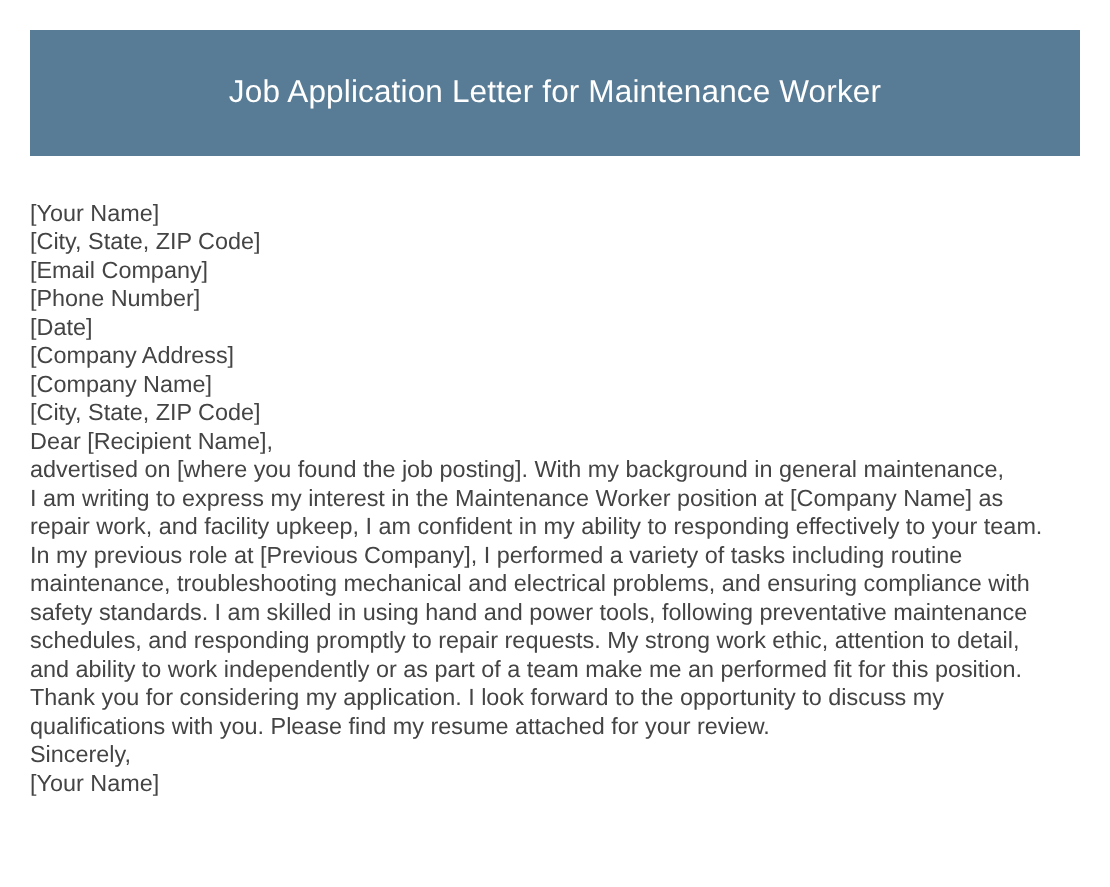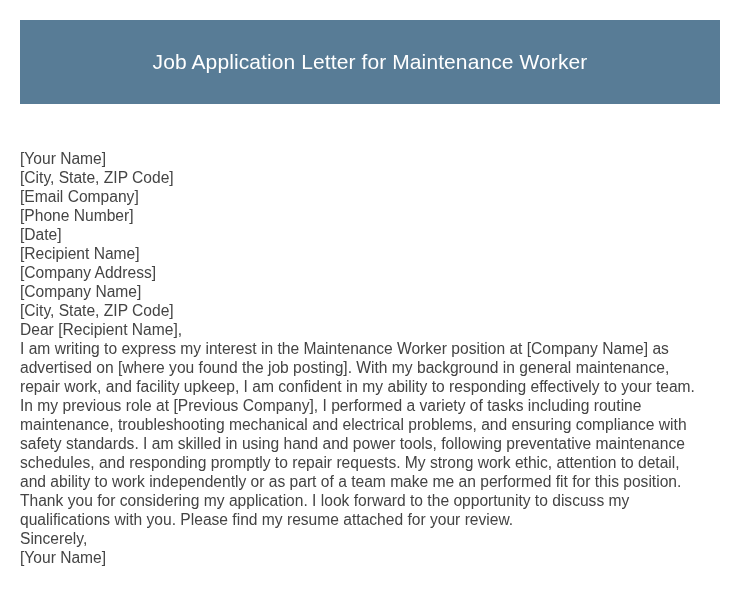--- a/index.html
+++ b/index.html
@@ -28,21 +28,21 @@
     .banner-title {
       color: #ffffff;
       font-size: 21px;
       letter-spacing: 0.1px;
       margin-top: 0px;
       text-align: center;
     }
     .letter {
       position: absolute;
       left: 20px;
-      top: 149px;
+      top: 133px;
       width: 700px;
       color: #444444;
       font-size: 15.6px;
       line-height: 19px;
     }
     .line {
       display: block;
       white-space: nowrap;
     }
   </style>
@@ -52,27 +52,26 @@
 <div class="banner">
   <div class="banner-title">Job Application Letter for Maintenance Worker</div>
 </div>
 
 <div class="letter">
   <span class="line">[Your Name]</span>
   <span class="line">[City, State, ZIP Code]</span>
   <span class="line">[Email Company]</span>
   <span class="line">[Phone Number]</span>
   <span class="line">[Date]</span>
-  <span class="line">[Recipient Name]</span>
   <span class="line">[Company Address]</span>
   <span class="line">[Company Name]</span>
   <span class="line">[City, State, ZIP Code]</span>
   <span class="line">Dear [Recipient Name],</span>
+  <span class="line">advertised on [where you found the job posting]. With my background in general maintenance,</span>
   <span class="line">I am writing to express my interest in the Maintenance Worker position at [Company Name] as</span>
-  <span class="line">advertised on [where you found the job posting]. With my background in general maintenance,</span>
   <span class="line">repair work, and facility upkeep, I am confident in my ability to responding effectively to your team.</span>
   <span class="line">In my previous role at [Previous Company], I performed a variety of tasks including routine</span>
   <span class="line">maintenance, troubleshooting mechanical and electrical problems, and ensuring compliance with</span>
   <span class="line">safety standards. I am skilled in using hand and power tools, following preventative maintenance</span>
   <span class="line">schedules, and responding promptly to repair requests. My strong work ethic, attention to detail,</span>
   <span class="line">and ability to work independently or as part of a team make me an performed fit for this position.</span>
   <span class="line">Thank you for considering my application. I look forward to the opportunity to discuss my</span>
   <span class="line">qualifications with you. Please find my resume attached for your review.</span>
   <span class="line">Sincerely,</span>
   <span class="line">[Your Name]</span>

